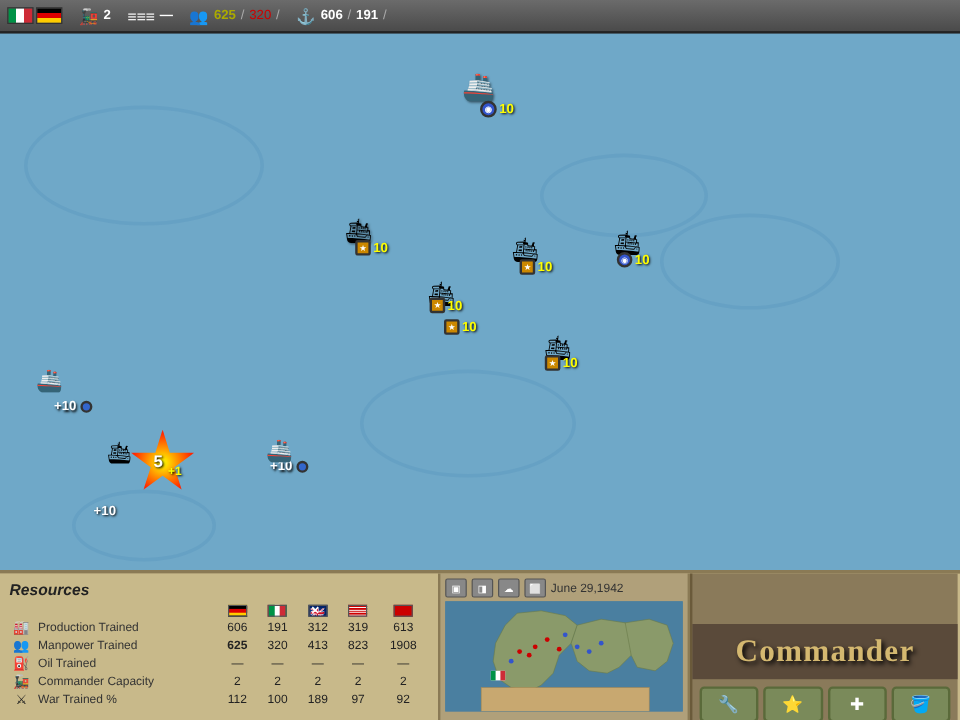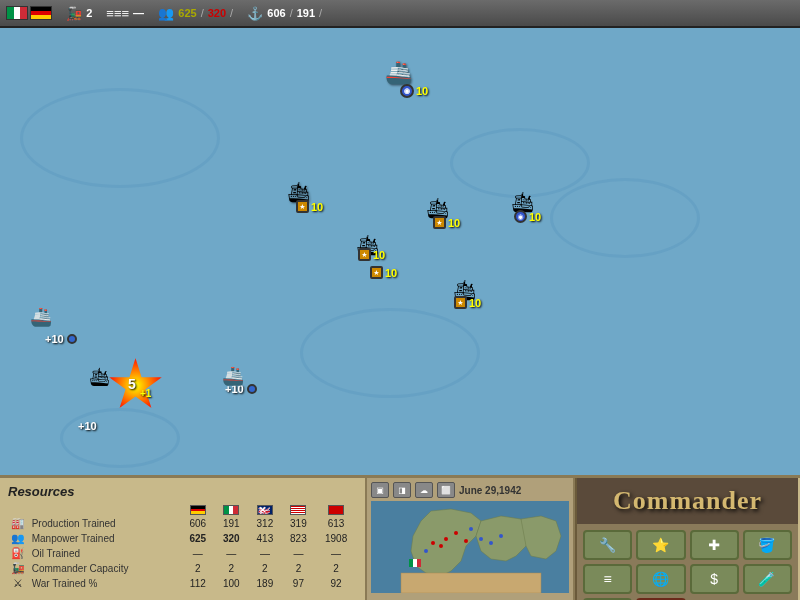--- a/index.html
+++ b/index.html
@@ -100,21 +100,21 @@
       font-size: 10px;
       padding-left: 4px;
     }
     .res-table td.row-icon {
       width: 18px;
     }
     .row-icon-img {
       font-size: 11px;
     }
     .highlight-yellow { color: #aaaa00; font-weight: bold; }
-    .highlight-red { color: #cc0000; font-weight: bold; }
+    .highlight-red { color: #cc0000; font-weight: normal; }
     .flag-small-de {
       display: inline-block; width: 16px; height: 10px;
       background: linear-gradient(to bottom, #000 33%, #dd0000 33%, #dd0000 66%, #ffcc00 66%);
       border: 1px solid #555; vertical-align: middle;
     }
     .flag-small-it {
       display: inline-block; width: 16px; height: 10px;
       background: linear-gradient(to right, #009246 33%, white 33%, white 66%, #ce2b37 66%);
       border: 1px solid #555; vertical-align: middle;
     }
@@ -163,21 +163,21 @@
       border: 1px solid #555;
       border-radius: 2px;
       cursor: pointer;
       font-size: 8px;
       color: #fff;
       display: flex; align-items: center; justify-content: center;
     }
     .minimap-date {
       font-size: 10px;
       color: #333;
-      font-weight: bold;
+      font-weight: normal;
       text-align: center;
     }
     #minimap-canvas {
       width: 198px;
       height: 92px;
       background: #4a7fa0;
       position: relative;
       overflow: hidden;
     }
 
@@ -193,20 +193,21 @@
       background: #5a4a3a;
       color: #d4b870;
       font-size: 26px;
       font-weight: bold;
       font-family: Georgia, serif;
       text-align: center;
       padding: 8px 4px;
       letter-spacing: 1px;
       text-shadow: 2px 2px 4px #000;
       flex: 0 0 auto;
+      margin-top: 42px;
     }
     #commander-buttons {
       display: grid;
       grid-template-columns: repeat(4, 1fr);
       gap: 4px;
       padding: 6px;
       flex: 1;
     }
     .cmd-btn {
       background: #7a8a5a;

